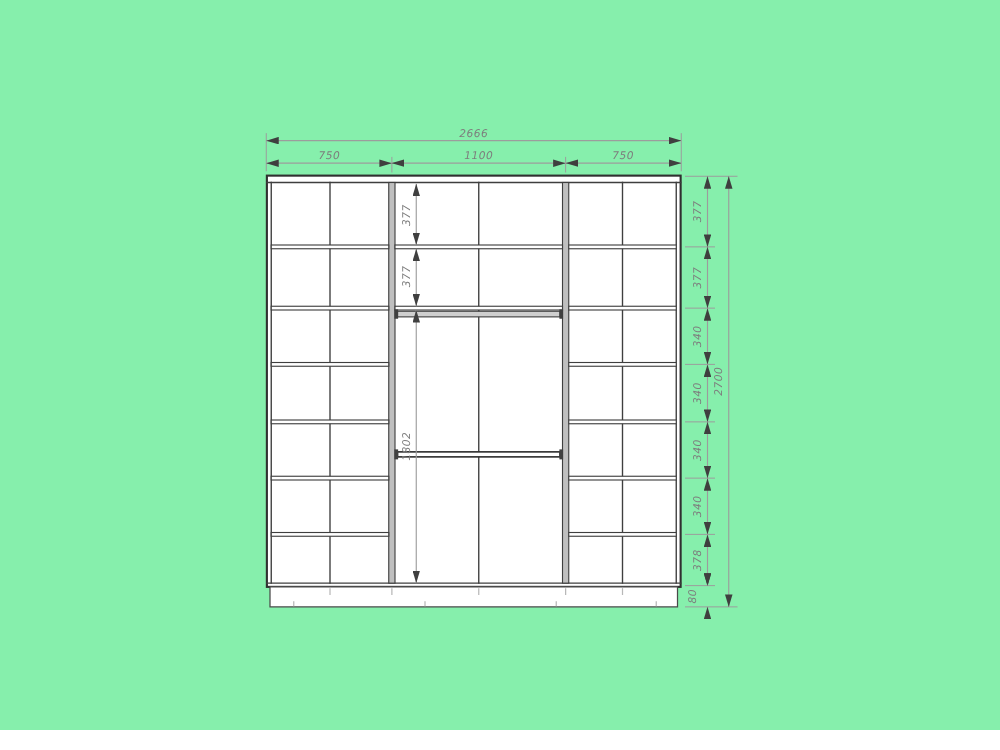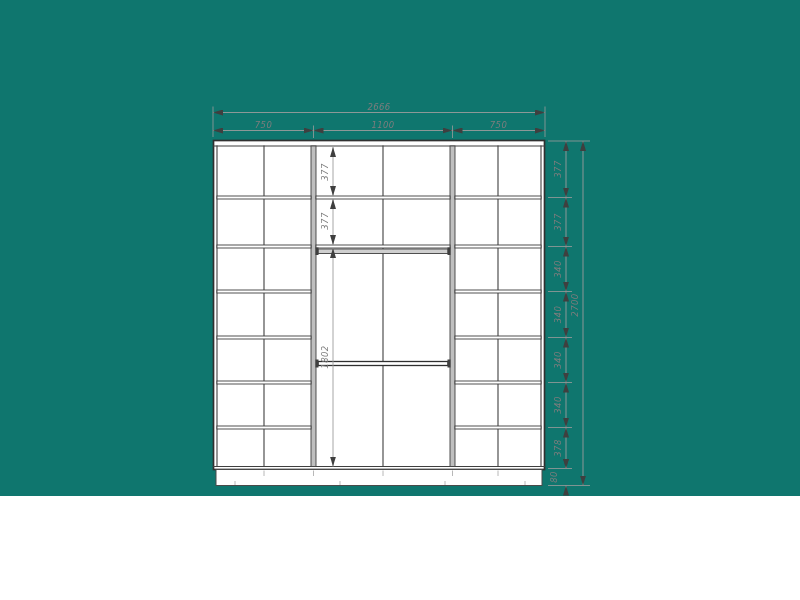--- a/index.html
+++ b/index.html
@@ -1,16 +1,16 @@
 <!DOCTYPE html>
 <html><head>
 <meta charset="utf-8">
 <style>
   html,body{margin:0;padding:0;background:#ffffff;}
-  #canvas{position:relative;width:800px;height:496px;background:#0f766e;overflow:hidden;}
+  #canvas{position:relative;width:800px;height:584px;background:#86efac;overflow:hidden;}
   svg{display:block;}
   .obj{stroke:#3f3f3f;stroke-width:1.1;fill:none;stroke-linecap:square;}
   .obj-outer{stroke:#303030;stroke-width:1.7;fill:#ffffff;}
   .shelf{fill:#ffffff;stroke:#3f3f3f;stroke-width:0.9;}
   .panel{fill:#bfbfbf;stroke:#3f3f3f;stroke-width:0.9;}
   .ext{stroke:#9c9c9c;stroke-width:0.8;}
   .dim{stroke:#9c9c9c;stroke-width:0.9;}
   .tick{stroke:#b8b8b8;stroke-width:1;}
   text{font:italic 8.5px "DejaVu Sans", sans-serif;fill:#7d7d7d;letter-spacing:0.4px;}
   .cap{fill:#3f3f3f;stroke:none;}

